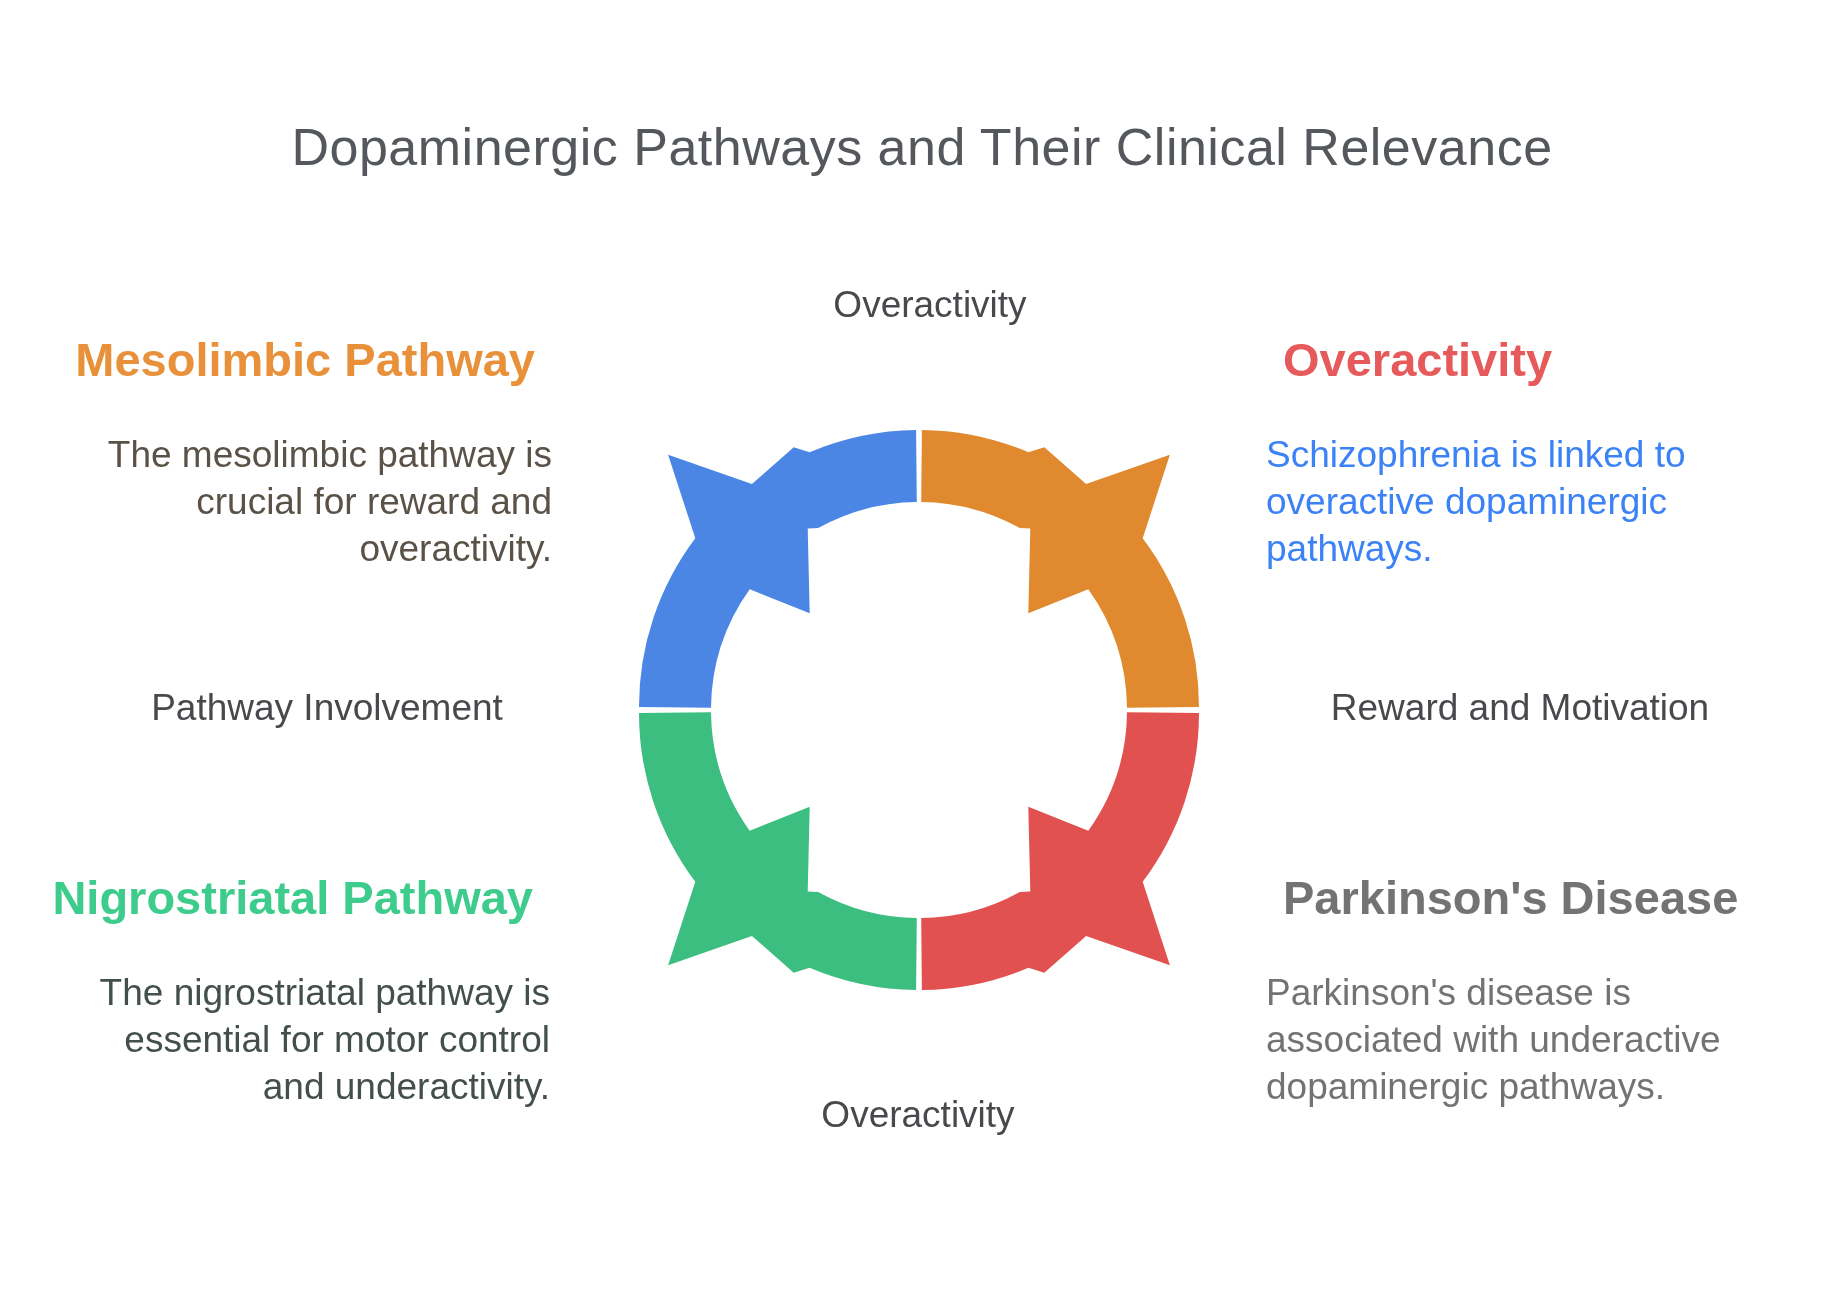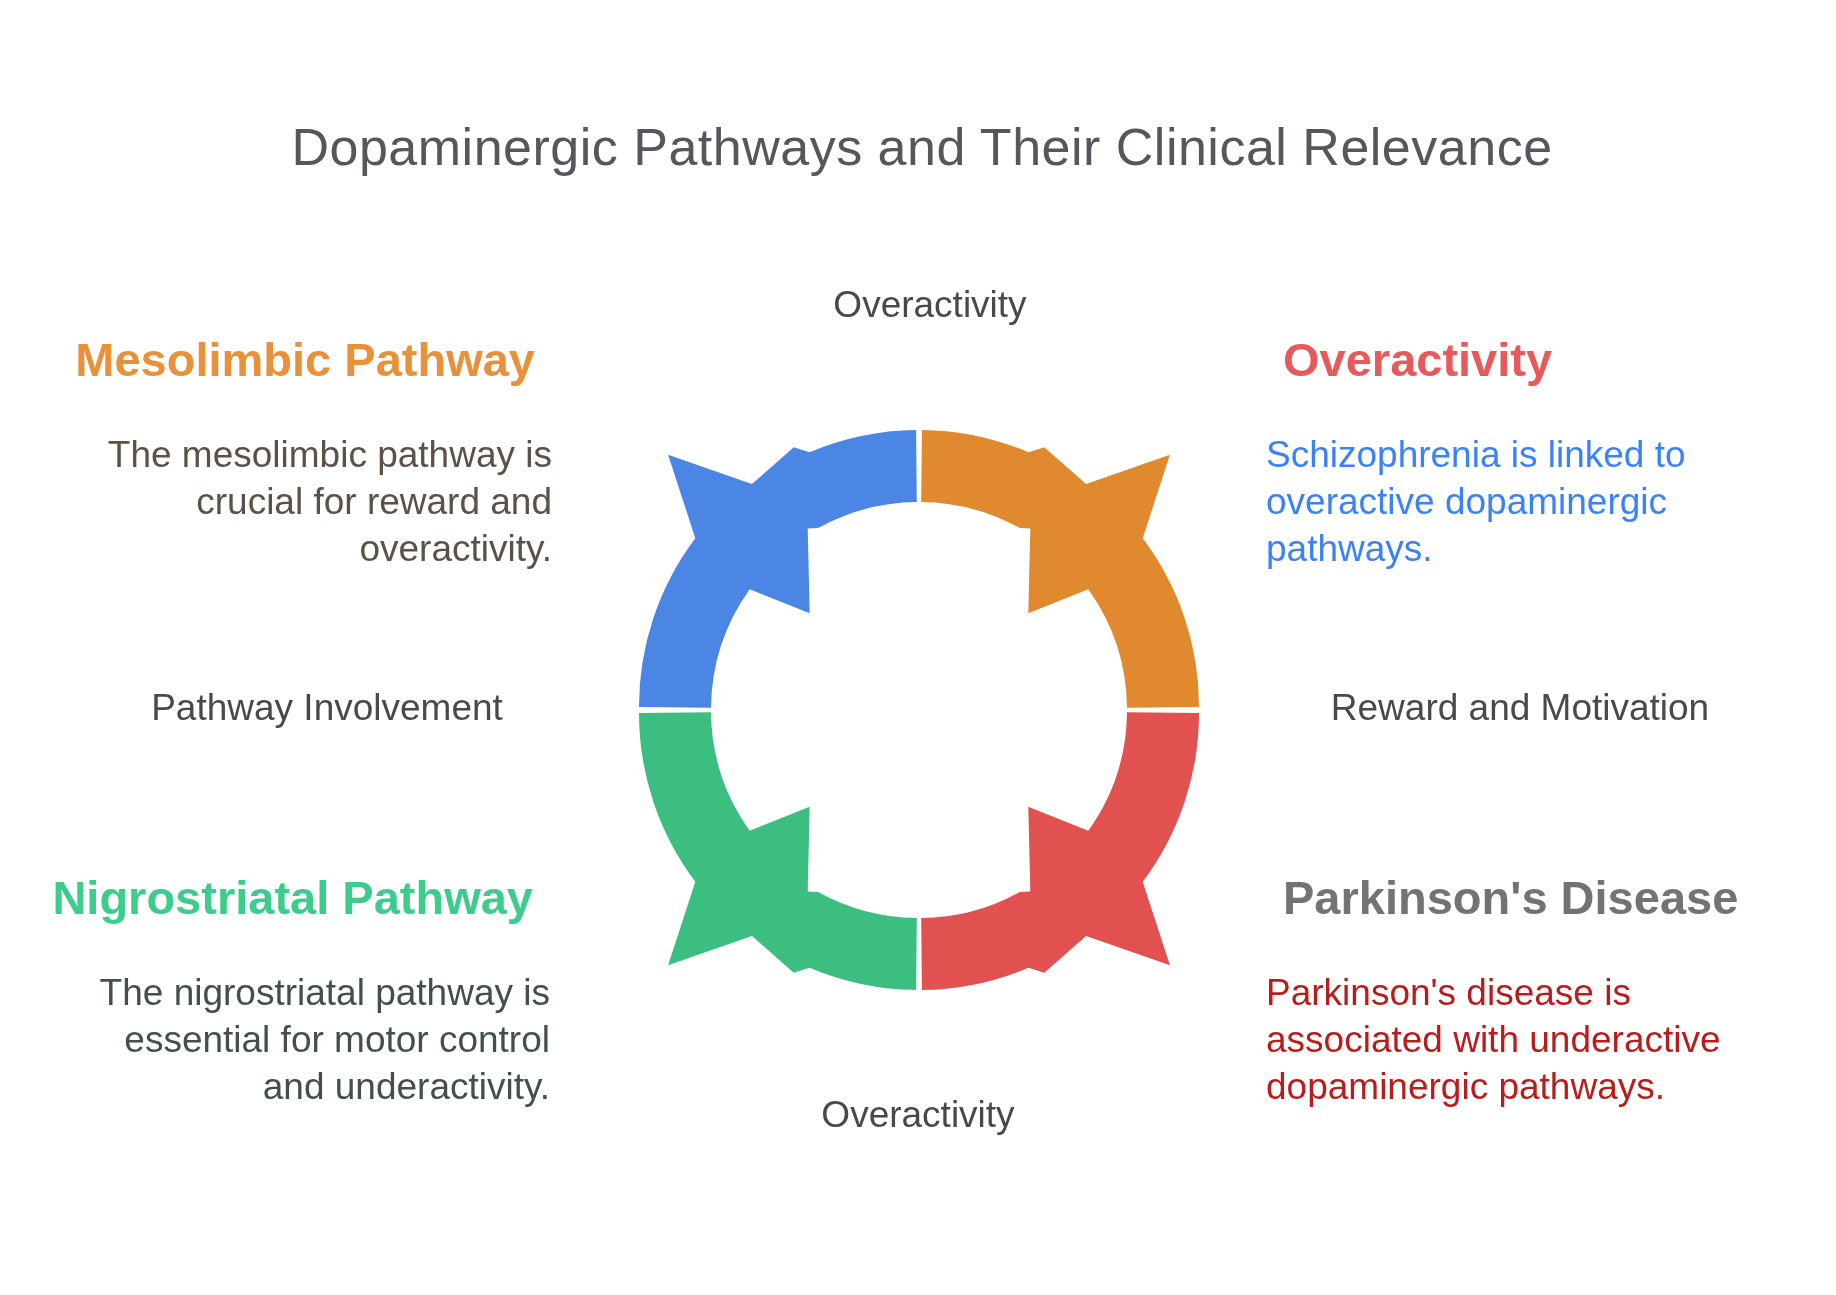--- a/index.html
+++ b/index.html
@@ -76,18 +76,18 @@
 
   <div class="block bl">
     <h2 style="color: rgb(62, 204, 140);">Nigrostriatal Pathway</h2>
     <p style="color: rgb(67, 80, 74);">The nigrostriatal pathway is
 essential for motor control
 and underactivity.</p>
   </div>
 
   <div class="block br">
     <h2 style="color: #737373;">Parkinson's Disease</h2>
-    <p style="color: #b91c1c;">Parkinson's disease is
+    <p style="color: #737373;">Parkinson's disease is
 associated with underactive
 dopaminergic pathways.</p>
   </div>
 
 </div>
 
 </body></html>

